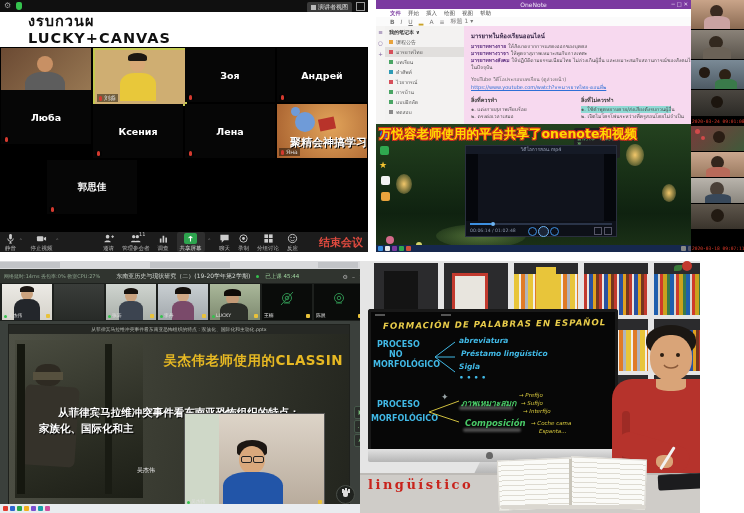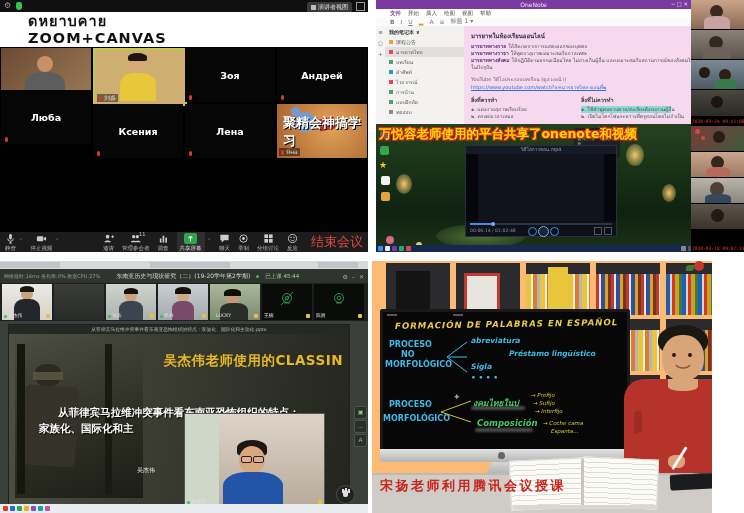--- a/index.html
+++ b/index.html
@@ -21,21 +21,21 @@
   .mic{width:3px;height:5px;background:#d43a2f;border-radius:1.5px;display:inline-block;}
   .hd{position:absolute;border-radius:50%;}
   .bd{position:absolute;border-radius:40% 40% 0 0;}
   #p1 .toolbar{left:0;right:0;bottom:0;height:20px;background:#1c1c1c;display:flex;
      align-items:center;padding:0 5px;gap:8px;}
   .ti{display:flex;flex-direction:column;align-items:center;font-size:5.5px;color:#b9b9b9;line-height:6px;gap:1px;}
   .crt{color:#8a8a8a;font-size:7px;margin-left:-5px;}
   .tbi{width:11px;height:11px;}
   .badge{position:absolute;font-size:5px;color:#ccc;margin-left:13px;margin-top:-2px;}
   .sharebtn{width:13px;height:11px;background:#2da44e;border-radius:2px;display:flex;align-items:center;justify-content:center;}
-  .endbtn{margin-left:auto;color:#e04a3f;font-size:13px;font-weight:normal;}
+  .endbtn{margin-left:auto;color:#e04a3f;font-size:11px;font-weight:bold;}
   
   #p2{left:376px;top:0;width:368px;height:252px;background:#0a0a0a;}
   #p2 .win{left:0;top:0;width:315px;height:124px;background:#fff;}
   #p2 .ptitle{left:0;top:0;right:0;height:9px;background:#7b3aa0;color:#f0e6f5;font-size:6px;
       text-align:center;line-height:9px;}
   #p2 .tabs{left:0;top:9px;right:0;height:8px;display:flex;gap:7px;padding-left:14px;
       font-size:5.5px;color:#4a4a4a;align-items:center;background:#fff;}
   #p2 .tools{left:0;top:17px;right:0;height:9px;border-bottom:1px solid #e3e3e3;background:#fbfbfb;
       font-size:6px;color:#777;display:flex;gap:6px;align-items:center;padding-left:14px;}
   #p2 .istrip{left:0;top:26px;width:9px;height:98px;background:#f5f4f3;color:#7a5c9a;font-size:5.5px;
@@ -85,21 +85,21 @@
   #p3 .l1{position:absolute;left:12px;top:72px;width:316px;text-align:center;color:#fff;font-size:10.5px;font-weight:bold;text-shadow:1px 1px 1px #000;}
   #p3 .l2{position:absolute;left:30px;top:88px;color:#fff;font-size:10.5px;font-weight:bold;text-shadow:1px 1px 1px #000;}
   #p3 .pname{position:absolute;left:128px;top:132px;color:#e8e8e8;font-size:6px;}
   #p3 .cam{position:absolute;left:175px;top:79px;width:139px;height:92px;border:1px solid #555;
       background:linear-gradient(#ddd4c8,#b8ab9c);overflow:hidden;}
   .sbtn{position:absolute;width:11px;height:11px;background:#2a2d2a;border:1px solid #45584a;border-radius:2px;
       color:#7fc97f;font-size:6px;text-align:center;line-height:10px;}
   #p3 .hand{left:336px;top:224px;width:17px;height:17px;background:#20231f;border:1px solid #4a4f49;border-radius:50%;}
   #p3 .tkb{left:0;bottom:0;right:0;height:9px;background:#e9ecef;display:flex;align-items:center;gap:2px;padding:0 3px;}
   
-  #p4{left:372px;top:261px;width:340px;height:252px;background:#fdba74;}
+  #p4{left:360px;top:261px;width:340px;height:252px;background:#e5e5e5;}
   .cell{position:absolute;background:#2b2b2d;overflow:hidden;}
   .books{position:absolute;left:0;right:0;bottom:0;height:78%;}
   .bs1{background:repeating-linear-gradient(90deg,#c23a2e 0 3px,#e8e6e0 3px 5px,#2a52a0 5px 9px,#e0a020 9px 12px,#75361f 12px 15px);}
   .bs2{background:repeating-linear-gradient(90deg,#1f5fae 0 4px,#d8d5cf 4px 6px,#cf3a2a 6px 9px,#caa21e 9px 13px,#3a7a4a 13px 16px);}
   .bs3{background:repeating-linear-gradient(90deg,#e8c53a 0 5px,#f2efe8 5px 7px,#e07b28 7px 11px,#b0b4bc 11px 14px);}
   .bs4{background:repeating-linear-gradient(90deg,#9a3030 0 3px,#2a2a2a 3px 6px,#e8e2d5 6px 8px,#3c66b0 8px 12px);}
   #p4 .screen{left:8px;top:48px;width:244px;height:140px;background:#070707;border:3px solid #191919;border-bottom:0;border-radius:3px 3px 0 0;}
   #p4 .chin{left:8px;top:188px;width:244px;height:13px;background:linear-gradient(#e2e2e2,#b5b5b5);border-radius:0 0 2px 2px;}
   #p4 .stand{left:112px;top:201px;width:36px;height:16px;background:linear-gradient(#d5d5d5,#a8a8a8);clip-path:polygon(22% 0,78% 0,100% 100%,0 100%);}
   #p4 .deskp{left:0;top:212px;width:368px;height:40px;background:#cfccc8;border-top:2px solid #bdbab6;}
@@ -122,22 +122,22 @@
     <span class="a" style="left:4px;top:1px;color:#9a9a9a;font-size:8px;">⚙</span>
     <span class="a" style="left:16px;top:2px;width:6px;height:8px;background:#35c24e;border-radius:2px 2px 3px 3px;"></span>
     <span class="a fx" style="right:16px;top:1.5px;background:#3a3a3a;color:#e8e8e8;font-size:6px;padding:1px 4px;border-radius:2px;gap:2px;">
       <span style="width:5px;height:5px;background:#bbb;display:inline-block;"></span>
       <span>演讲者视图</span>
     </span>
     <span class="a" style="right:3px;top:2px;width:7px;height:7px;border:1px solid #999;"></span>
   </div>
 
   <div class="a titlewrap">
-    <div>ดหยาบคาย</div>
-    <div>ZOOM+CANVAS</div>
+    <div>งรบกวนผ</div>
+    <div>LUCKY+CANVAS</div>
   </div>
 
   <div class="a grid">
 
     <div class="zt" style="left:1px;top:1px;background:linear-gradient(135deg,#6b4a33,#9b7b55);">
       <span class="hd" style="left:36px;top:8px;width:16px;height:16px;background:#c89064;"></span>
       <span class="bd" style="left:24px;top:24px;width:40px;height:30px;background:#5d5d5d;"></span>
       <span class="cl">
             <span class="mic"></span>
             <span>Петя</span>
@@ -180,27 +180,33 @@
     <div class="zt" style="left:185px;top:57px;">
       <span class="nm">Лена</span>
       <span class="cl">
             <span class="mic"></span>
           </span>
     </div>
     <div class="zt" style="left:277px;top:57px;background:radial-gradient(circle at 60% 40%,#e2a45a,#a65f2e);">
       <span class="hd" style="left:18px;top:8px;width:20px;height:20px;background:#6f9bd8;"></span>
       <span class="hd" style="left:14px;top:3px;width:9px;height:9px;background:#6f9bd8;"></span>
       <span class="a" style="left:42px;top:14px;width:16px;height:12px;background:#b8332a;transform:rotate(-12deg);"></span>
-      <span class="a" style="left:6px;bottom:8px;right:0;text-align:left;color:#fff;font-size:13px;font-weight:bold;text-shadow:1px 1px 0 #000;">聚精会神搞学习</span>
+      <span class="a" style="left:6px;bottom:8px;right:0;text-align:right;color:#fff;font-size:11px;font-weight:bold;text-shadow:1px 1px 0 #000;">聚精会神搞学习</span>
       <span class="cl">
             <span class="mic"></span>
             <span>Яна</span>
           </span>
     </div>
 
+    <div class="zt" style="left:47px;top:113px;">
+      <span class="nm">郭思佳</span>
+      <span class="cl">
+            <span class="mic"></span>
+          </span>
+    </div>
   </div>
 
   <div class="a toolbar">
     <div class="ti">
       <svg class="tbi" viewBox="0 0 12 12">
             <rect x="4.5" y="1" width="3" height="6" rx="1.5" fill="#ccc"></rect>
             <path d="M3 6a3 3 0 0 0 6 0M6 9v2M4.5 11h3" stroke="#ccc" fill="none" stroke-width="1"></path>
           </svg>
       <span>静音</span>
     </div>
@@ -645,31 +651,31 @@
     <span class="a" style="left:4px;top:2px;width:10px;height:2px;background:#555;"></span>
     <span class="a" style="left:70px;top:2px;width:10px;height:2px;background:#555;"></span>
     <div class="a" style="left:12px;top:7px;color:#e8cc4a;font-size:8.6px;font-weight:bold;letter-spacing:1px;font-style:italic;transform:rotate(-1deg);">FORMACIÓN DE PALABRAS EN ESPAÑOL</div>
     <div class="a cy" style="left:6px;top:28px;font-size:8px;">PROCESO</div>
     <div class="a cy" style="left:18px;top:38px;font-size:8px;">NO</div>
     <div class="a cy" style="left:2px;top:48px;font-size:8px;">MORFOLÓGICO</div>
     <svg class="a" style="left:62px;top:26px;" width="24" height="38" viewBox="0 0 24 38">
       <path d="M2 19 22 4M2 19h20M2 19 22 34" stroke="#41b9e6" stroke-width="1" fill="none"></path>
     </svg>
     <div class="a cy" style="left:88px;top:24px;font-size:7.5px;font-style:italic;">abreviatura</div>
-    <div class="a cy" style="left:90px;top:37px;font-size:7.5px;font-style:italic;margin-left:36px;">Préstamo lingüístico</div>
+    <div class="a cy" style="left:90px;top:37px;font-size:7.5px;font-style:italic;">Préstamo lingüístico</div>
     <div class="a cy" style="left:88px;top:50px;font-size:7.5px;font-style:italic;">Sigla</div>
     <div class="a cy" style="left:88px;top:61px;font-size:7.5px;">• • • •</div>
     <div class="a cy" style="left:6px;top:88px;font-size:8px;">PROCESO</div>
     <div class="a cy" style="left:0px;top:102px;font-size:8px;">MORFOLÓGICO</div>
     <svg class="a" style="left:56px;top:84px;" width="34" height="32" viewBox="0 0 34 32">
       <path d="M2 16 32 5M2 16 32 26" stroke="#cdbd3e" stroke-width="1" fill="none"></path>
     </svg>
     <span class="a" style="left:70px;top:80px;color:#9aa5a8;font-size:9px;">✦</span>
     <span class="smear" style="left:88px;top:94px;width:54px;"></span>
-    <div class="a gr" style="left:90px;top:84px;font-size:8.5px;">งคมไทยในป</div>
+    <div class="a gr" style="left:90px;top:84px;font-size:8.5px;">ภาพเหมาะสมก</div>
     <div class="a yl" style="left:148px;top:80px;font-size:5.5px;">→ <span>Prefijo</span></div>
     <div class="a yl" style="left:150px;top:88px;font-size:5.5px;">→ <span>Sufijo</span></div>
     <div class="a yl" style="left:152px;top:96px;font-size:5.5px;">→ <span>Interfijo</span></div>
     <span class="smear" style="left:92px;top:116px;width:58px;"></span>
     <div class="a gr" style="left:94px;top:106px;font-size:8.5px;">Composición</div>
     <div class="a yl" style="left:160px;top:108px;font-size:5.5px;">→ <span>Coche cama</span></div>
     <div class="a yl" style="left:168px;top:116px;font-size:5.5px;"><span>Espanta…</span></div>
   </div>
   <div class="a chin">
     <span class="a" style="left:118px;top:3px;width:7px;height:7px;background:#666;border-radius:50% 50% 50% 50%/60% 60% 40% 40%;"></span>
@@ -689,16 +695,16 @@
   <span class="a" style="left:256px;top:178px;width:74px;height:26px;background:#b6332c;border-radius:12px;transform:rotate(16deg);"></span>
   <span class="a" style="left:296px;top:194px;width:17px;height:13px;background:#d9a478;border-radius:40%;"></span>
   <span class="a" style="left:306px;top:184px;width:2.5px;height:26px;background:#f2f2f2;border-radius:1px;transform:rotate(32deg);"></span>
 
   <div class="a deskp"></div>
   <span class="a" style="left:298px;top:212px;width:64px;height:15px;background:#1c1c1e;border-radius:3px;transform:rotate(-3deg);border-top:1px solid #3a3a3c;"></span>
   <div class="a page4" style="left:138px;top:198px;width:74px;height:48px;transform:rotate(-2.5deg);"></div>
   <div class="a page4" style="left:210px;top:197px;width:74px;height:48px;transform:rotate(2.5deg);"></div>
   <span class="a" style="left:209px;top:198px;width:3px;height:47px;background:#c9c5ba;"></span>
   <span class="a" style="left:140px;top:244px;width:146px;height:4px;background:#dad7d0;border-radius:2px;"></span>
-  <div class="a cap4">宋扬老师利用腾讯会议授课</div>
+  <div class="a cap4">lingüístico</div>
 </section>
 
 </div>
 
 </body></html>

